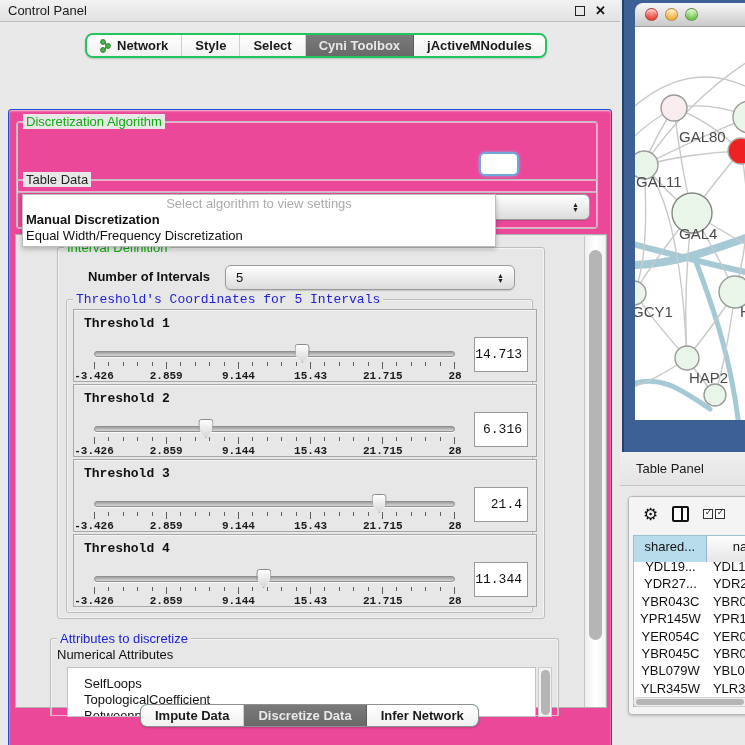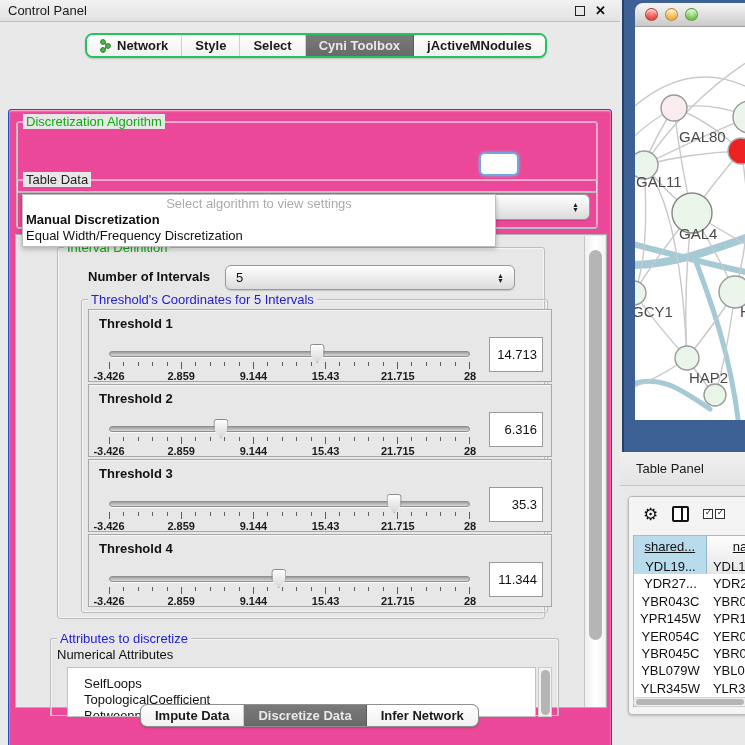--- a/index.html
+++ b/index.html
@@ -72,21 +72,21 @@
     border:1px solid #b0b0b0; background:#e7e7e7; }
   .v-scrollbar { position:absolute; right:1px; top:1px; width:21px; height:471px;
     background:linear-gradient(to right,#efefef,#ffffff,#f4f4f4); border-left:1px solid #c6c6c6; }
   .v-scrollbar .thumb { position:absolute; left:4px; top:14px; width:13px; height:390px;
     background:#b5b5b5; border-radius:7px; }
 
   
   .int-group { left:41px; top:12px; width:488px; height:372px; }
   .noi-label { position:absolute; left:30px; top:21px; font-size:13px; font-weight:bold; color:#111; }
   .noi-combo { left:167px; top:17px; width:290px; height:25px; }
-  .thr-group { left:23px; top:51px; width:467px; height:314px; }
+  .thr-group { left:8px; top:51px; width:467px; height:314px;font-family:Liberation Mono, monospace; }
 
   .thr-panel { position:absolute; left:6px; width:464px; height:73px;
     border:1px solid #a8a8a8; background:#e7e7e7; box-shadow:inset 0 1px 0 rgba(255,255,255,.6); }
   .thr-title { position:absolute; left:10px; top:6px; font-size:13px; font-weight:bold; color:#111; }
   .slider-wrap { position:absolute; left:20px; top:38px; width:361px; height:34px; }
   .slider-track { position:absolute; left:0; top:3px; width:361px; height:6px; border-radius:3px;
     background:linear-gradient(#9d9d9d,#d9d9d9); border:1px solid #8f8f8f;
     box-shadow:0 1px 0 rgba(255,255,255,.8); }
   .slider-thumb { position:absolute; top:-4px; width:15px; height:19px; transform:translateX(-50%);
     background:linear-gradient(#fefefe,#d7d7d7); border:1px solid #8a8a8a;
@@ -152,22 +152,22 @@
   .gear-glyph { font-size:17px; color:#111; line-height:17px; }
   .split-icon { width:17px; height:16px; border:2px solid #111; border-radius:2px; position:relative; background:#fff; }
   .split-icon::after { content:""; position:absolute; left:50%; top:0; width:2px; height:100%; background:#111; }
   .cb-pair { display:flex; gap:2px; }
   .cb { width:10px; height:10px; border:1.5px solid #333; background:#fff; position:relative; }
   .cb::after { content:"✓"; position:absolute; left:0.5px; top:-3px; font-size:9px; color:#222; }
 
   .tp-table { position:absolute; left:4px; top:38px; width:140px; height:172px; background:#fff;
     border:1px solid #9fc0d0; overflow:hidden; font-size:13px; }
   .tp-header { display:flex; height:22px; border-bottom:1px solid #b5b5b5; }
-  .tp-hcell { height:38px; line-height:21px; text-align:center; color:#111;
-    background:linear-gradient(#fdfdfd,#e6e6e6); border-right:1px solid #b5b5b5;text-decoration:underline; }
+  .tp-hcell { height:26px; line-height:21px; text-align:center; color:#111;
+    background:linear-gradient(#fdfdfd,#e6e6e6); border-right:1px solid #b5b5b5; }
   .tp-hcell.sel { background:#b9dcec; border-right:1px solid #8fb6ca; }
   .col1 { width:74px; } .col2 { width:66px; text-align:left; padding-left:26px; }
   .tp-row { display:flex; height:17.4px; line-height:17.4px; color:#111; background:#fff; }
   .tp-cell1 { width:74px; text-align:center; white-space:nowrap; overflow:hidden; }
   .tp-cell2 { width:66px; padding-left:6px; white-space:nowrap; overflow:hidden; }
   .tp-hscroll { position:absolute; left:4px; top:200px; width:126px; height:10px;
     background:#f0f0f0; border:1px solid #cfcfcf; border-radius:5px; }
   .tp-hscroll .thumb { position:absolute; left:2px; top:1px; width:108px; height:6px; background:#b5b5b5; border-radius:4px; }
 </style>
 </head>
@@ -306,21 +306,21 @@
                   </div>
                 <div class="tick-labels">
                   <span class="tl0">-3.426</span>
                   <span class="tl1">2.859</span>
                   <span class="tl2">9.144</span>
                   <span class="tl3">15.43</span>
                   <span class="tl4">21.715</span>
                   <span class="tl5">28</span>
                 </div>
               </div>
-              <div class="thr-value">35.3</div>
+              <div class="thr-value">21.4</div>
             </div>
 
             <div class="thr-panel" style="top:234px;">
               <span class="thr-title">Threshold 4</span>
               <div class="slider-wrap">
                 <div class="slider-track"></div>
                 <div class="slider-thumb" style="left: 47%;"></div>
                 <div class="ticks">
                     <div class="minor"></div>
                     <div class="major"></div>

